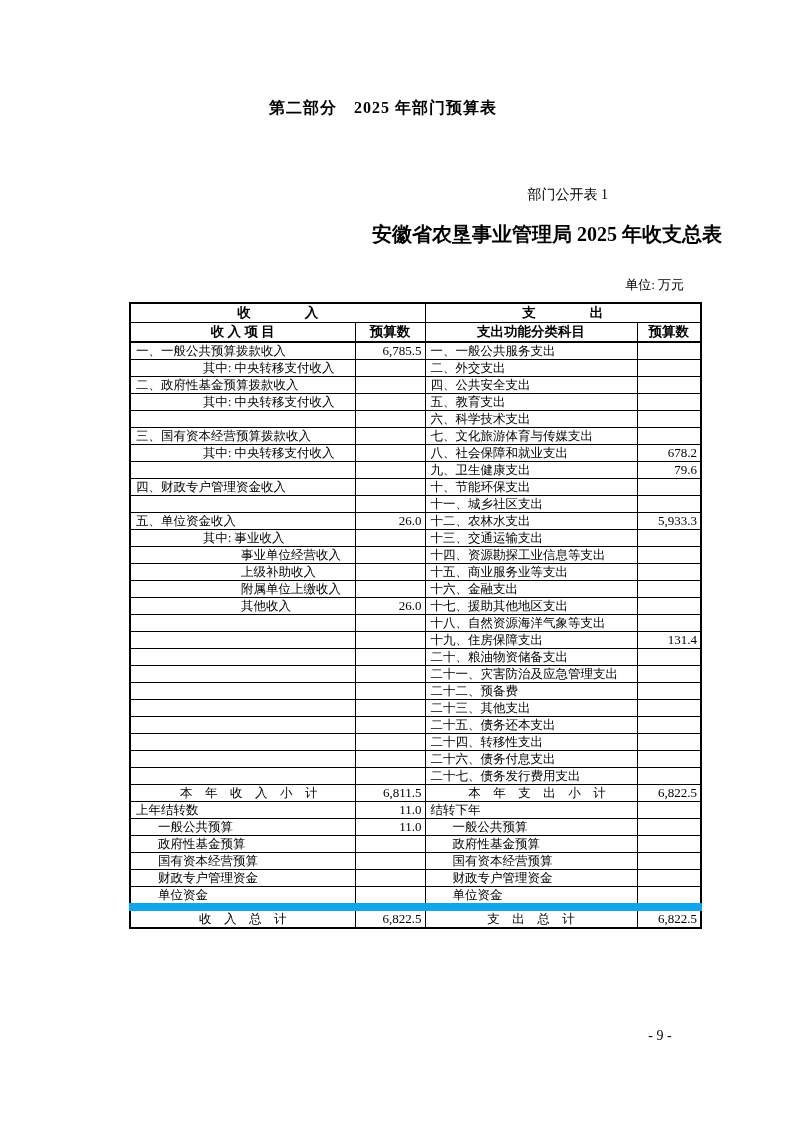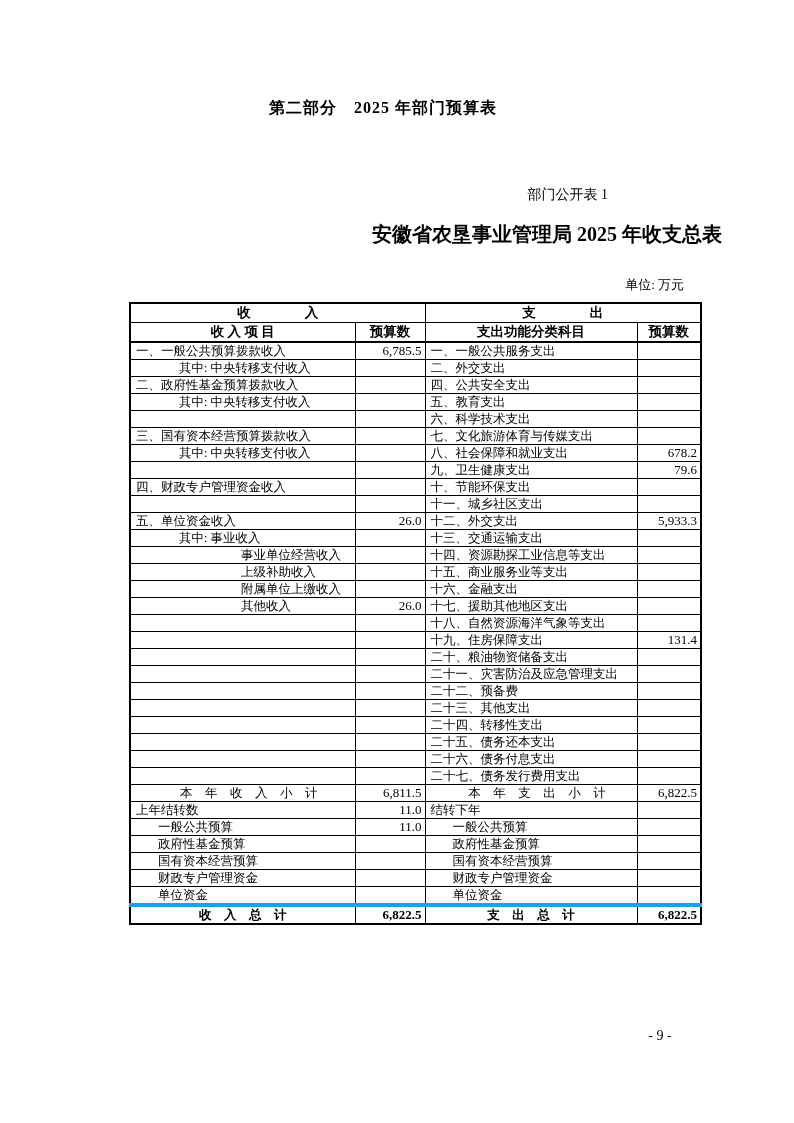--- a/index.html
+++ b/index.html
@@ -34,25 +34,25 @@
   .budget th,.budget td{
     border:1px solid #000;padding:0 3px;
     white-space:nowrap;overflow:hidden;
   }
   .budget thead th{height:18px;font-weight:bold;text-align:center;font-size:13.5px;}
   .budget tr.h2 th{border-bottom:2px solid #000;}
   .budget td{height:16px;line-height:16px;}
   .budget td.item{text-align:left;}
   .budget td.num{text-align:right;font-size:13px;}
   .budget td.ind0{padding-left:5px;}
-  .budget td.ind1{padding-left:48px;}
+  .budget td.ind1{padding-left:72px;}
   .budget td.ind2{padding-left:110px;}
   .budget td.ind3{padding-left:27px;}
   .budget tr.c td.item{text-align:center;padding-left:15px;}
-  .budget tr.t td{font-weight:bold;border-top:4px solid #0ea5e9;}
+  .budget tr.t td{font-weight:normal;border-top:8px solid #0ea5e9;}
   .budget tr.t td.item{text-align:center;padding-left:3px;}
   .page-number{
     position:absolute;top:1028px;left:600px;width:120px;
     text-align:center;font-size:14px;
   }
 </style>
 </head>
 <body>
 
 <div class="page">
@@ -141,21 +141,21 @@
         </tr>
         <tr>
           <td class="item ind0"></td>
           <td class="num"></td>
           <td class="item ind0">十一、城乡社区支出</td>
           <td class="num"></td>
         </tr>
         <tr>
           <td class="item ind0">五、单位资金收入</td>
           <td class="num">26.0</td>
-          <td class="item ind0">十二、外交支出</td>
+          <td class="item ind0">十二、农林水支出</td>
           <td class="num">5,933.3</td>
         </tr>
         <tr>
           <td class="item ind1">其中: 事业收入</td>
           <td class="num"></td>
           <td class="item ind0">十三、交通运输支出</td>
           <td class="num"></td>
         </tr>
         <tr>
           <td class="item ind2">事业单位经营收入</td>
@@ -213,27 +213,27 @@
         </tr>
         <tr>
           <td class="item ind0"></td>
           <td class="num"></td>
           <td class="item ind0">二十三、其他支出</td>
           <td class="num"></td>
         </tr>
         <tr>
           <td class="item ind0"></td>
           <td class="num"></td>
+          <td class="item ind0">二十五、债务还本支出</td>
+          <td class="num"></td>
+        </tr>
+        <tr>
+          <td class="item ind0"></td>
+          <td class="num"></td>
           <td class="item ind0">二十四、转移性支出</td>
-          <td class="num"></td>
-        </tr>
-        <tr>
-          <td class="item ind0"></td>
-          <td class="num"></td>
-          <td class="item ind0">二十五、债务还本支出</td>
           <td class="num"></td>
         </tr>
         <tr>
           <td class="item ind0"></td>
           <td class="num"></td>
           <td class="item ind0">二十六、债务付息支出</td>
           <td class="num"></td>
         </tr>
         <tr>
           <td class="item ind0"></td>

